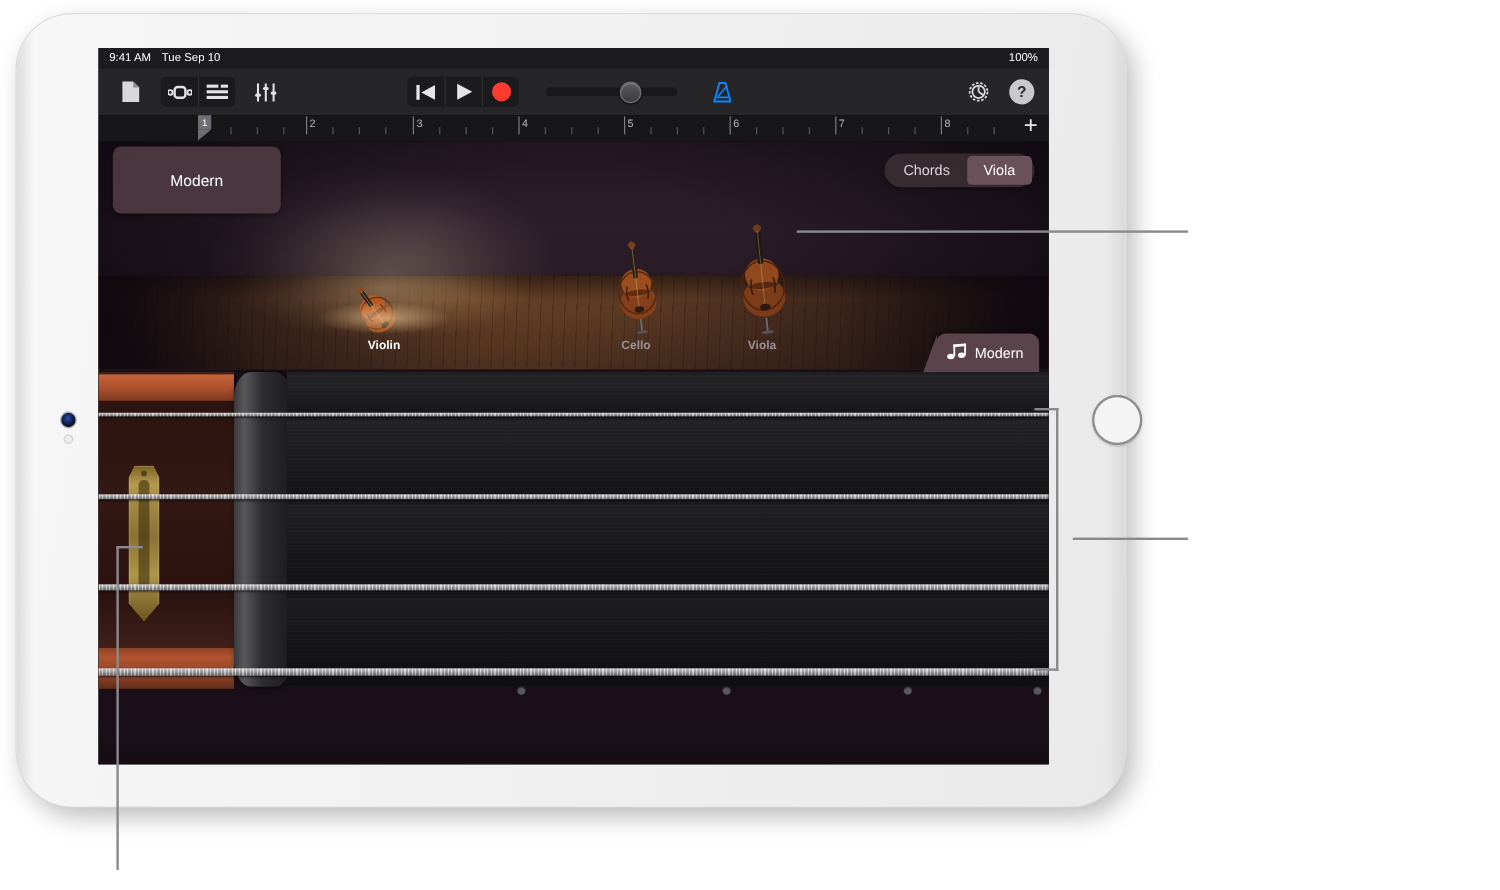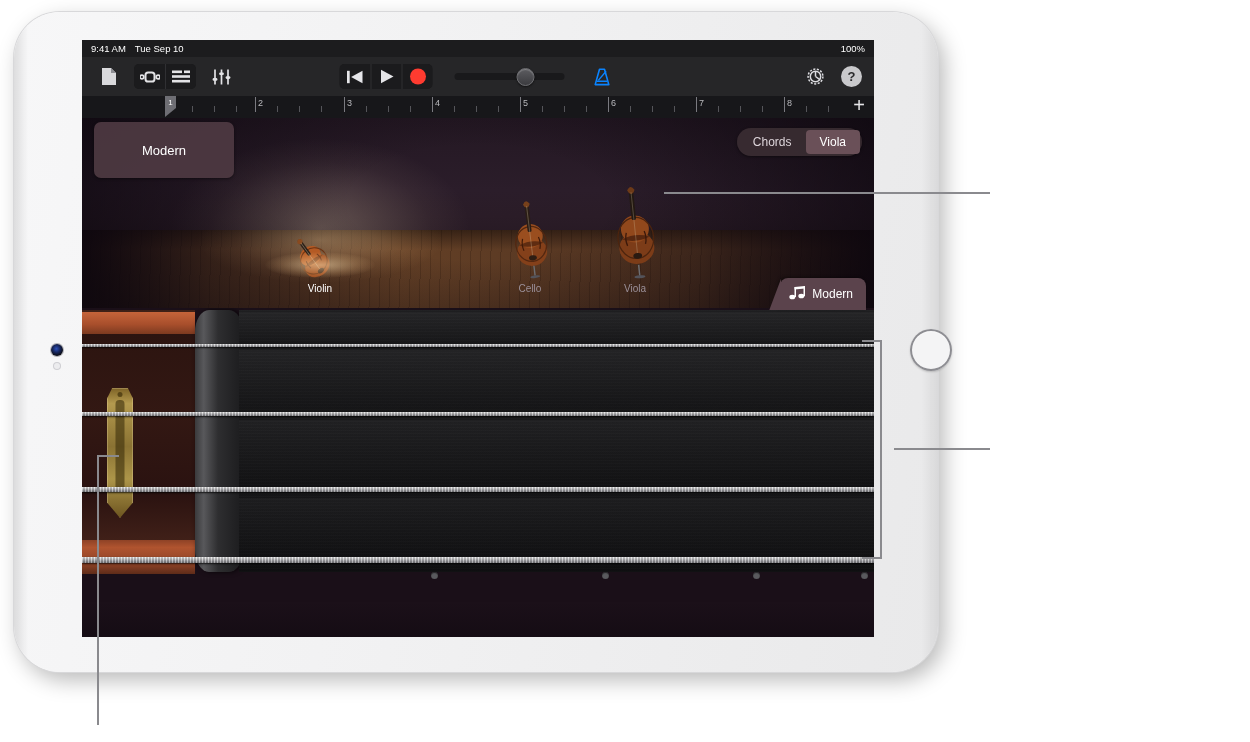--- a/index.html
+++ b/index.html
@@ -158,20 +158,21 @@
     text-align:center;
   }
 
   
   #stage {
     position: absolute; left: 0; top: 78px; width: 100%; height: 190px;
     background:
       radial-gradient(ellipse 200px 120px at 238px 110px, rgba(255,230,190,0.28) 0%, rgba(255,220,180,0.05) 55%, rgba(0,0,0,0) 75%),
       linear-gradient(180deg, #241823 0%, #2b1d2a 38%, #2a1c27 52%, #1d1119 100%);
     overflow: hidden;
+    font-weight: bold;
   }
   #stage-floor {
     position:absolute; left:0; bottom: 0; width:100%; height: 78px;
     background:
       linear-gradient(180deg, rgba(0,0,0,0.45) 0%, rgba(0,0,0,0.0) 25%),
       repeating-linear-gradient(92deg, #6d4628 0px, #6d4628 9px, #5c3a20 9px, #5c3a20 10px),
       #5c3a20;
   }
   #stage-floor::after {
     content:''; position:absolute; inset:0;

